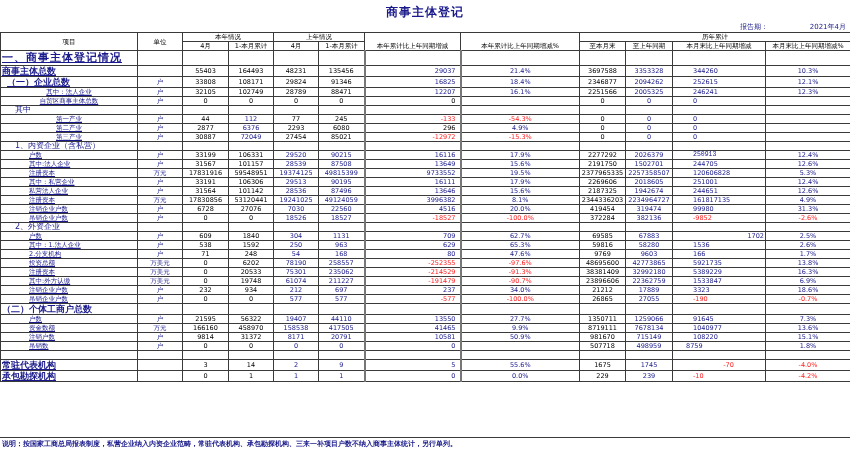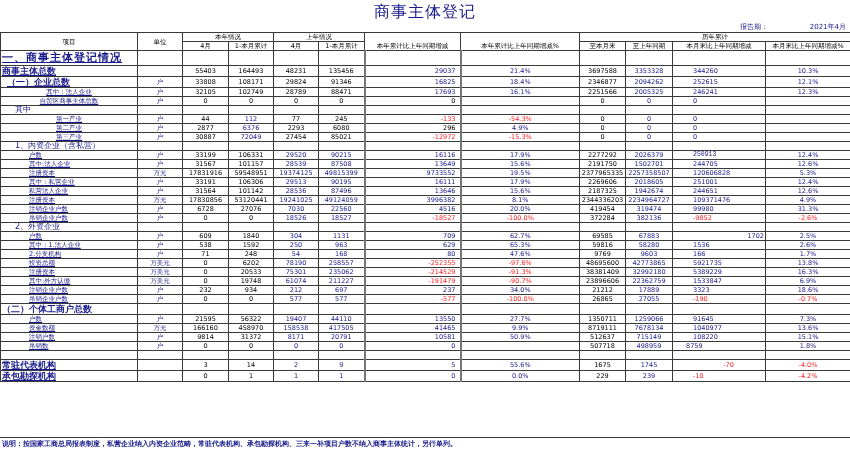--- a/index.html
+++ b/index.html
@@ -1,19 +1,19 @@
 <!DOCTYPE html>
 <html><head>
 <meta charset="utf-8">
 <style>
   html, body { margin:0; padding:0; }
   body { width:850px; height:450px; background:#ffffff; font-family:"DejaVu Sans", sans-serif; overflow:hidden; position:relative; }
   .sheet { position:absolute; left:0; top:0; width:850px; height:450px; background:#fff; }
   .title-row { position:absolute; left:0; top:0; width:850px; height:22px; text-align:center; }
-  .title { font-size:16px; font-weight:normal; color:#1a1a8c; line-height:24px; letter-spacing:1px; }
+  .title { font-size:12px; font-weight:bold; color:#1a1a8c; line-height:24px; letter-spacing:1px; }
   .period-row { position:absolute; left:0; top:22px; width:850px; height:10px; }
   .period-label { position:absolute; left:706px; top:0; width:62px; text-align:right; font-size:7px; color:#1a1a8c; line-height:10px; }
   .period-value { position:absolute; left:770px; top:0; width:76px; text-align:right; font-size:7px; color:#1a1a8c; line-height:10px; }
   table.grid { position:absolute; left:0; top:32px; border-collapse:collapse; table-layout:fixed; width:850px; }
   table.grid td { border:1px solid #3a3a3a; padding:0 1px; font-size:6.5px; line-height:8px; height:8px; text-align:center; white-space:nowrap; overflow:hidden; color:#000; }
   .hdr td { color:#1a1a8c; font-size:6.5px; }
   .c-item { text-align:left !important; }
   .blue { color:#1a1a8c !important; }
   .red { color:#ff2020 !important; }
   .black { color:#000 !important; }
@@ -119,21 +119,21 @@
           <td class="blue" style="text-align: left; padding-left: 20px;">252615</td>
           <td class="blue">12.1%</td>
         </tr>
         <tr>
           <td class="c-item center-item blue ul">其中：法人企业</td>
           <td class="blue">户</td>
           <td class="black">32105</td>
           <td class="black">102749</td>
           <td class="black">28789</td>
           <td class="black">88471</td>
-          <td class="blue thick-l" style="text-align: right; padding-right: 4px;">17693</td>
+          <td class="blue thick-l" style="text-align: right; padding-right: 4px;">12207</td>
           <td class="blue thick-l">16.1%</td>
           <td class="black">2251566</td>
           <td class="blue">2005325</td>
           <td class="blue" style="text-align: left; padding-left: 20px;">246241</td>
           <td class="blue">12.3%</td>
         </tr>
         <tr>
           <td class="c-item center-item blue ul">自贸区商事主体总数</td>
           <td class="blue">户</td>
           <td class="black">0</td>
@@ -291,21 +291,21 @@
           <td class="c-item indent3 blue ul">注册资本</td>
           <td class="blue">万元</td>
           <td class="black">17830856</td>
           <td class="black">53120441</td>
           <td class="blue">19241025</td>
           <td class="blue">49124059</td>
           <td class="blue thick-l" style="text-align: right; padding-right: 4px;">3996382</td>
           <td class="blue thick-l">8.1%</td>
           <td class="black">2344336203</td>
           <td class="blue">2234964727</td>
-          <td class="blue" style="text-align: left; padding-left: 20px;">109371476</td>
+          <td class="blue" style="text-align: left; padding-left: 20px;">161817135</td>
           <td class="blue">4.9%</td>
         </tr>
         <tr>
           <td class="c-item indent3 blue ul">注销企业户数</td>
           <td class="blue">户</td>
           <td class="black">6728</td>
           <td class="black">27076</td>
           <td class="blue">7030</td>
           <td class="blue">22560</td>
           <td class="blue thick-l" style="text-align: right; padding-right: 4px;">4516</td>
@@ -499,21 +499,21 @@
         </tr>
         <tr>
           <td class="c-item indent3 blue ul">注销户数</td>
           <td class="blue">户</td>
           <td class="black">9814</td>
           <td class="black">31372</td>
           <td class="blue">8171</td>
           <td class="blue">20791</td>
           <td class="blue thick-l" style="text-align: right; padding-right: 4px;">10581</td>
           <td class="blue thick-l">50.9%</td>
-          <td class="black">512637</td>
+          <td class="black">981670</td>
           <td class="blue">715149</td>
           <td class="blue" style="text-align: left; padding-left: 20px;">108220</td>
           <td class="blue">15.1%</td>
         </tr>
         <tr>
           <td class="c-item indent3 blue ul">吊销数</td>
           <td class="blue">户</td>
           <td class="black">0</td>
           <td class="black">0</td>
           <td class="blue">0</td>

